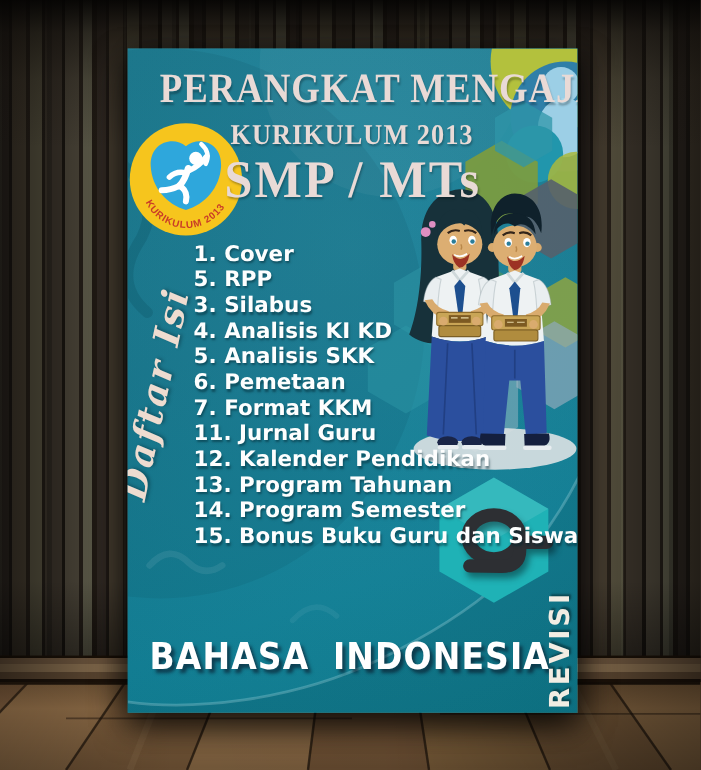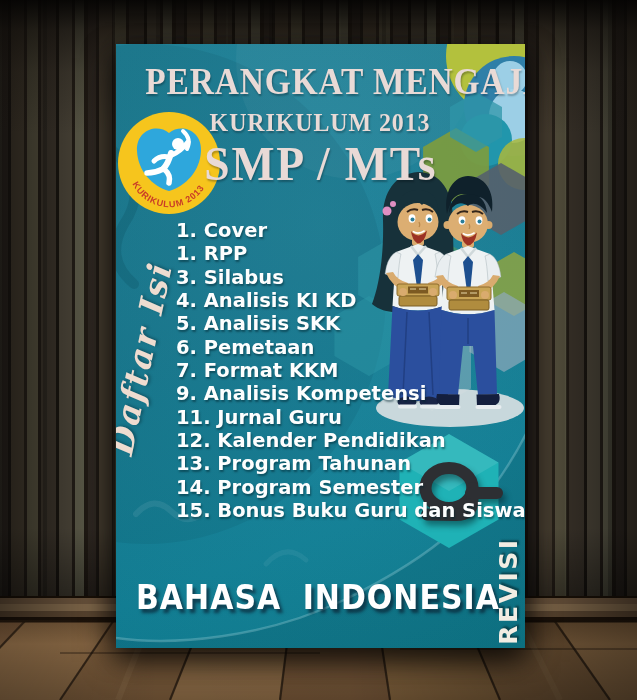--- a/index.html
+++ b/index.html
@@ -254,27 +254,26 @@
     <div class="hdr">
       <div><span class="l1">PERANGKAT MENGAJAR</span></div>
       <div><span class="l2">KURIKULUM 2013</span></div>
       <div><span class="l3">SMP / MTs</span></div>
     </div>
 
     <div class="daftar">Daftar Isi</div>
 
     <ol class="toc">
       <li>1. Cover</li>
-      <li>1. RPP</li>
+      <li>5. RPP</li>
       <li>3. Silabus</li>
       <li>4. Analisis KI KD</li>
       <li>5. Analisis SKK</li>
       <li>6. Pemetaan</li>
       <li>7. Format KKM</li>
-      <li>9. Analisis Kompetensi</li>
       <li>11. Jurnal Guru</li>
       <li>12. Kalender Pendidikan</li>
       <li>13. Program Tahunan</li>
       <li>14. Program Semester</li>
       <li>15. Bonus Buku Guru dan Siswa</li>
     </ol>
 
     <div class="subject">BAHASA INDONESIA</div>
 
     <div class="revisi">REVISI</div>

